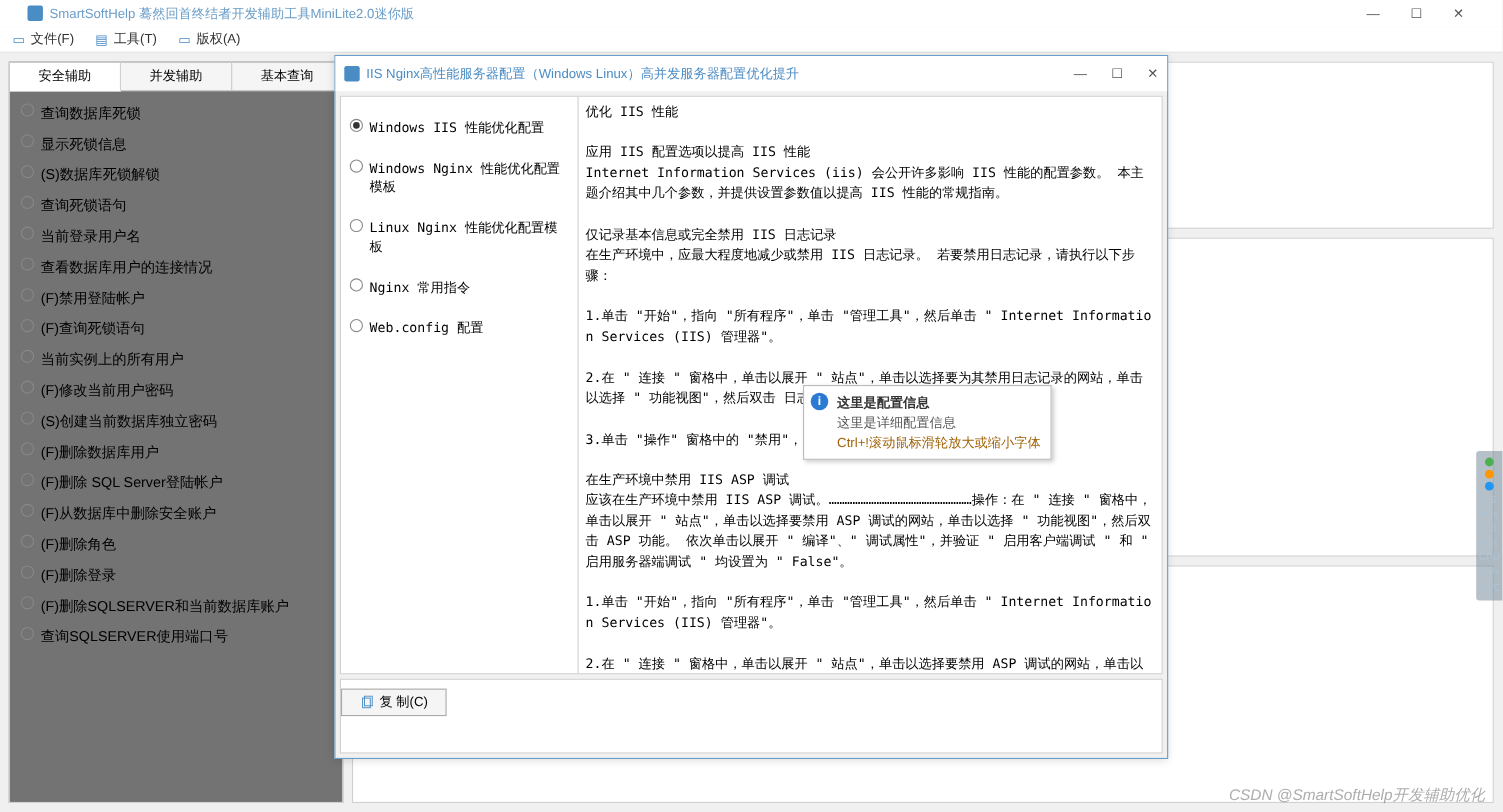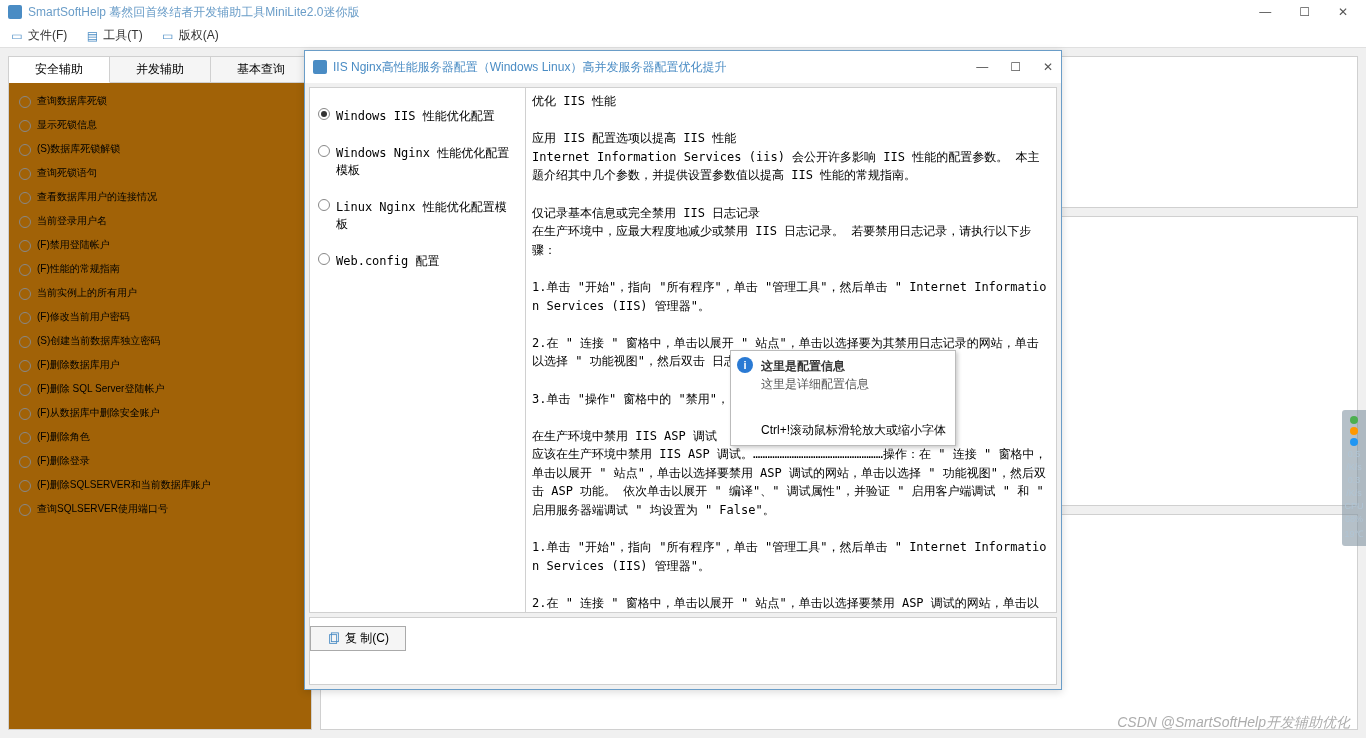--- a/index.html
+++ b/index.html
@@ -10,21 +10,21 @@
   width: 1366px;
   height: 738px;
   overflow: hidden;
   position: relative;
 }
 .titlebar {
   height: 24px;
   background: #fff;
   display: flex;
   align-items: center;
-  padding: 0 8px;
+  padding: 0 25px;
   color: #6a9dc8;
   font-size: 12px;
   justify-content: space-between;
 }
 .titlebar .app-icon {
   width: 14px; height: 14px;
   background: #4a8cc4;
   margin-right: 6px;
   border-radius: 2px;
 }
@@ -60,21 +60,21 @@
 }
 .main-area {
   position: absolute;
   top: 48px; left: 0; right: 0; bottom: 0;
   display: flex;
   padding: 8px;
   gap: 8px;
 }
 .left-panel {
   width: 304px;
-  background: #a16207;
+  background: #737373;
   border: 1px solid #d0d0d0;
   display: flex;
   flex-direction: column;
 }
 .tabs {
   display: flex;
   height: 26px;
   border-bottom: 1px solid #d0d0d0;
 }
 .tabs .tab {
@@ -89,25 +89,25 @@
 }
 .tabs .tab:last-child { border-right: none; }
 .tabs .tab.active { background: #fff; border-bottom: 1px solid #fff; margin-bottom: -1px; }
 .radio-list {
   flex: 1;
   overflow: auto;
   padding: 6px 8px;
 }
 .radio-item {
   display: flex;
-  align-items: flex-end;
+  align-items: flex-start;
   gap: 6px;
   padding: 5px 2px;
   cursor: pointer;
-  font-size: 10px;
+  font-size: 13px;
 }
 .radio-circle {
   width: 12px; height: 12px;
   border: 1px solid #888;
   border-radius: 50%;
   display: inline-flex;
   align-items: center;
   justify-content: center;
   flex-shrink: 0;
 }
@@ -252,21 +252,21 @@
   border-radius: 50%;
   color: #fff;
   display: flex;
   align-items: center;
   justify-content: center;
   font-weight: bold;
   font-size: 11px;
 }
 .tooltip .tt-title { font-weight: bold; color: #333; }
 .tooltip .tt-sub { color: #555; }
-.tooltip .tt-hint { color: #000000; margin-top: 28px; }
+.tooltip .tt-hint { color: #a16207; }
 
 .stats-overlay {
   position: absolute;
   right: 0;
   top: 410px;
   width: 24px;
   display: flex;
   flex-direction: column;
   align-items: center;
   gap: 3px;
@@ -343,33 +343,33 @@
         <div class="radio-item">
           <span class="radio-circle"></span>
           <span>(S)数据库死锁解锁</span>
         </div>
         <div class="radio-item">
           <span class="radio-circle"></span>
           <span>查询死锁语句</span>
         </div>
         <div class="radio-item">
           <span class="radio-circle"></span>
+          <span>当前登录用户名</span>
+        </div>
+        <div class="radio-item">
+          <span class="radio-circle"></span>
           <span>查看数据库用户的连接情况</span>
         </div>
         <div class="radio-item">
           <span class="radio-circle"></span>
-          <span>当前登录用户名</span>
-        </div>
-        <div class="radio-item">
-          <span class="radio-circle"></span>
           <span>(F)禁用登陆帐户</span>
         </div>
         <div class="radio-item">
           <span class="radio-circle"></span>
-          <span>(F)性能的常规指南</span>
+          <span>(F)查询死锁语句</span>
         </div>
         <div class="radio-item">
           <span class="radio-circle"></span>
           <span>当前实例上的所有用户</span>
         </div>
         <div class="radio-item">
           <span class="radio-circle"></span>
           <span>(F)修改当前用户密码</span>
         </div>
         <div class="radio-item">
@@ -433,20 +433,24 @@
           <div class="option-item">
             <span class="radio-circle"></span>
             <span>Windows Nginx 性能优化配置模板</span>
           </div>
           <div class="option-item">
             <span class="radio-circle"></span>
             <span>Linux Nginx 性能优化配置模板</span>
           </div>
           <div class="option-item">
             <span class="radio-circle"></span>
+            <span>Nginx 常用指令</span>
+          </div>
+          <div class="option-item">
+            <span class="radio-circle"></span>
             <span>Web.config 配置</span>
           </div>
         </div>
       <div class="text-col">
         <div class="text-area">优化 IIS 性能
 
 应用 IIS 配置选项以提高 IIS 性能
 Internet Information Services (iis) 会公开许多影响 IIS 性能的配置参数。 本主题介绍其中几个参数，并提供设置参数值以提高 IIS 性能的常规指南。
 
 仅记录基本信息或完全禁用 IIS 日志记录

